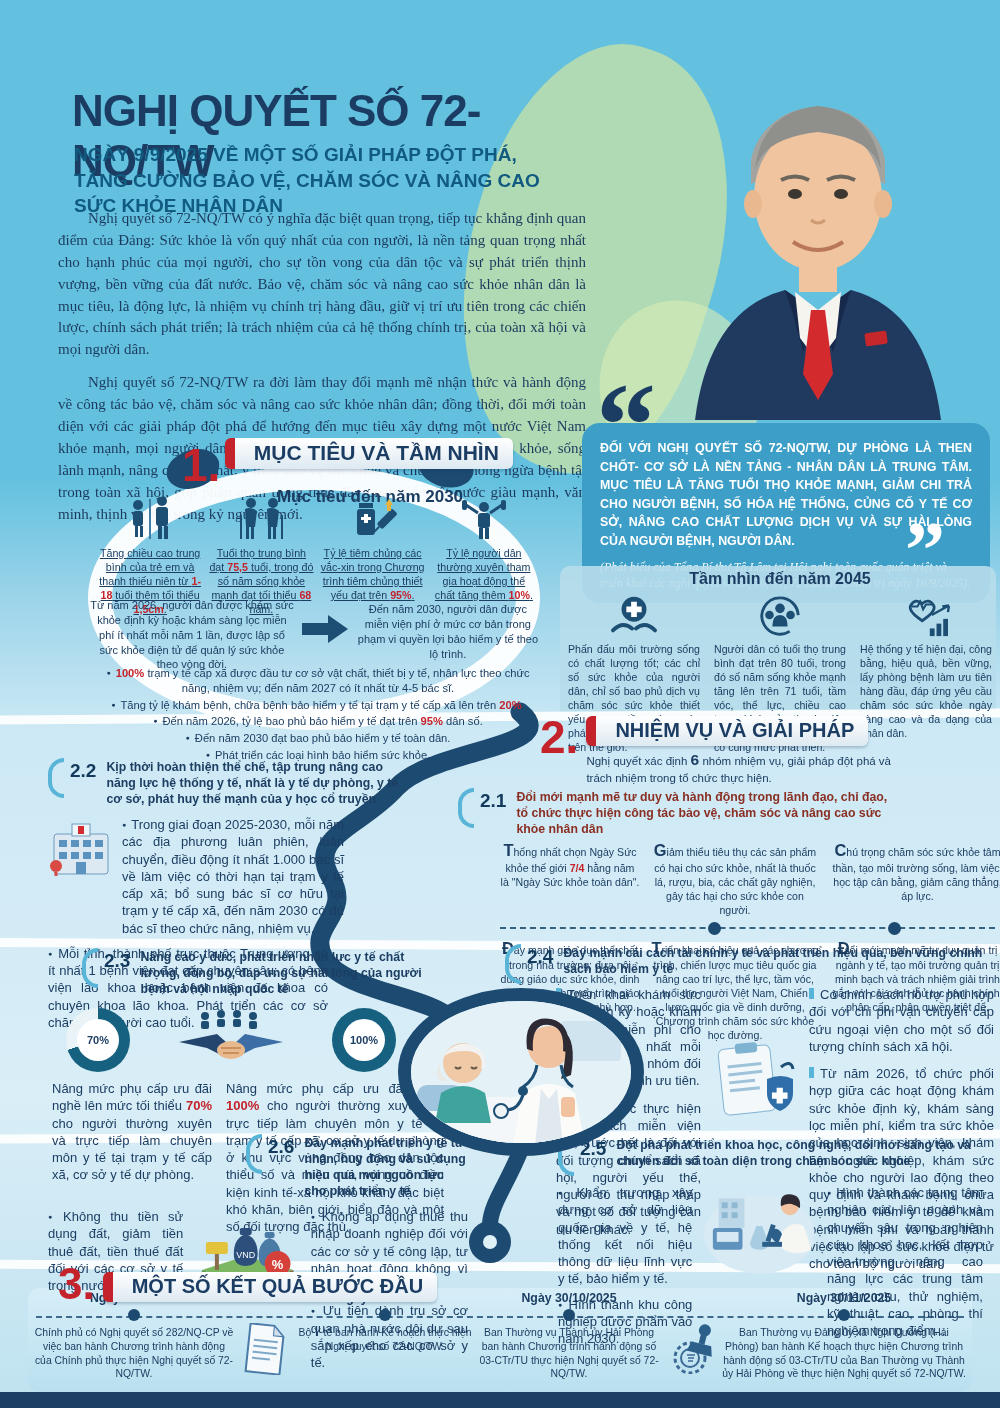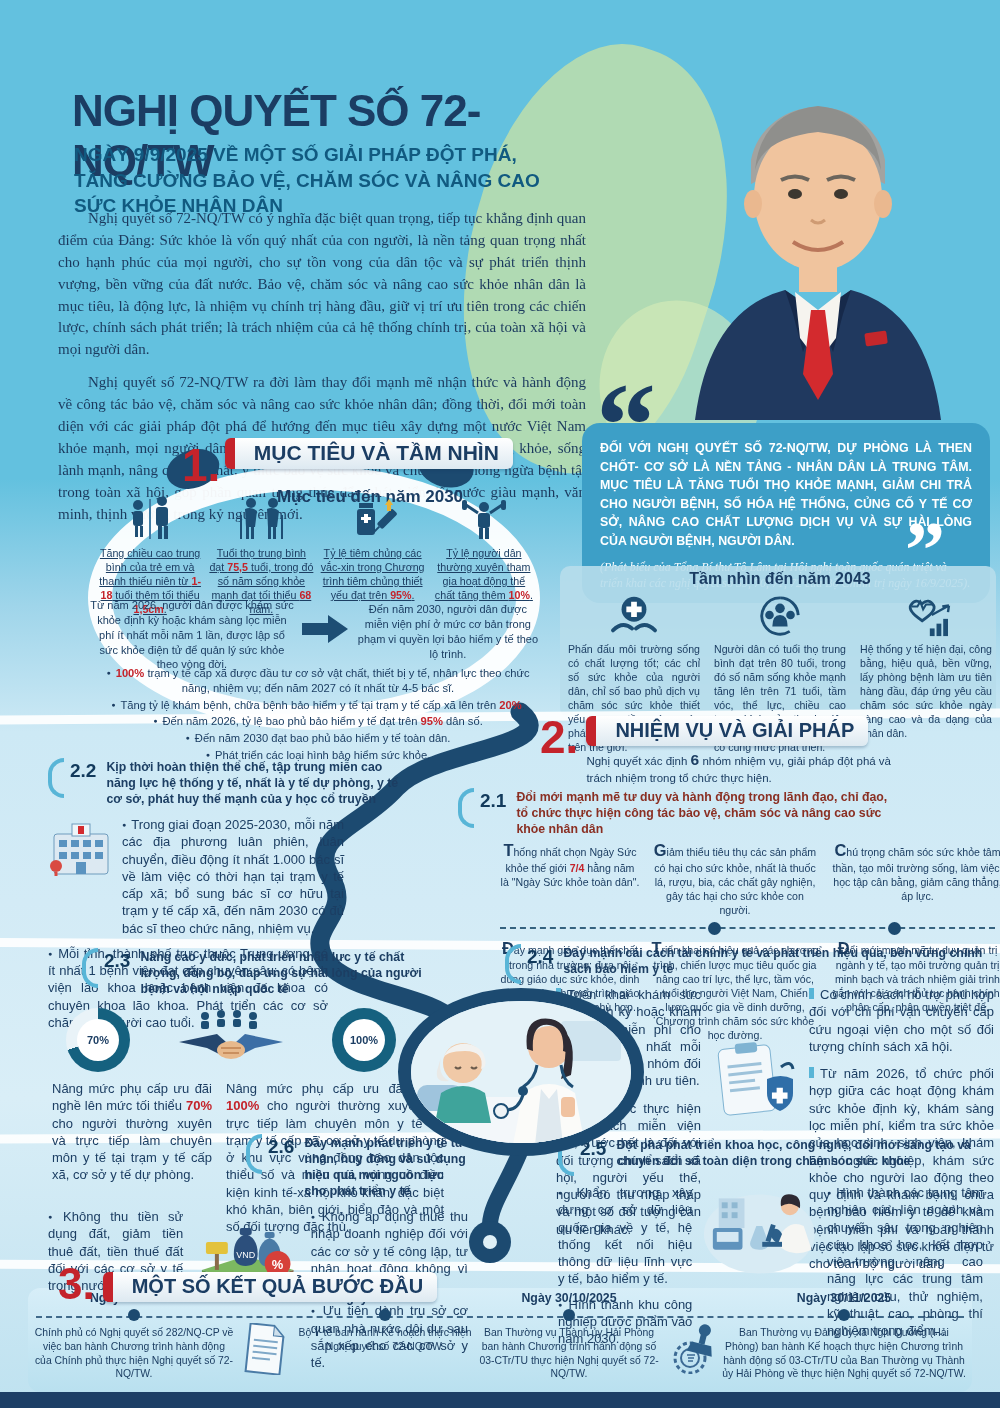--- a/index.html
+++ b/index.html
@@ -245,21 +245,21 @@
   <div class="abs s1bullets t" style="z-index:2;">
     <div class="dotb"><span class="hl">100%</span> trạm y tế cấp xã được đầu tư cơ sở vật chất, thiết bị y tế, nhân lực theo chức năng, nhiệm vụ; đến năm 2027 có ít nhất từ 4-5 bác sĩ.</div>
     <div class="dotb">Tăng tỷ lệ khám bệnh, chữa bệnh bảo hiểm y tế tại trạm y tế cấp xã lên trên <span class="hl">20%</span>.</div>
     <div class="dotb">Đến năm 2026, tỷ lệ bao phủ bảo hiểm y tế đạt trên <span class="hl">95%</span> dân số.</div>
     <div class="dotb">Đến năm 2030 đạt bao phủ bảo hiểm y tế toàn dân.</div>
     <div class="dotb">Phát triển các loại hình bảo hiểm sức khỏe.</div>
   </div>
 
   <div class="abs vision-bg"></div>
   <div class="abs vision" style="z-index:2;">
-    <div class="vtitle">Tầm nhìn đến năm 2043</div>
+    <div class="vtitle">Tầm nhìn đến năm 2045</div>
     <div class="vrow">
       <div class="vcol">
         <div class="vicon"><svg viewBox="0 0 60 46" width="58" height="44">
               <circle cx="30" cy="16" r="13" fill="#1d4e74"></circle>
               <path d="M27,8 h6 v5 h5 v6 h-5 v5 h-6 v-5 h-5 v-6 h5 z" fill="#fff"></path>
               <path d="M8,38 q10,-10 20,-2 M52,38 q-10,-10 -20,-2" stroke="#1d4e74" stroke-width="4" fill="none" stroke-linecap="round"></path>
             </svg></div>
         <div>Phấn đấu môi trường sống có chất lượng tốt; các chỉ số sức khỏe của người dân, chỉ số bao phủ dịch vụ chăm sóc sức khỏe thiết yếu ngang tầm các nước phát triển trong khu vực và trên thế giới.</div>
       </div>
       <div class="vcol">
@@ -293,21 +293,21 @@
     <span>
       <span class="tab" style="font-size:20px;">NHIỆM VỤ VÀ GIẢI PHÁP</span>
       <div class="s2desc">Nghị quyết xác định <span class="bnav">6</span> nhóm nhiệm vụ, giải pháp đột phá và trách nhiệm trong tổ chức thực hiện.</div>
     </span>
   </div>
 
   <div class="abs s22" style="z-index:2;">
     <div class="snumrow">
       <span class="paren"></span>
       <span class="snum">2.2</span>
-      <span class="stitle" style="width:300px;">Kịp thời hoàn thiện thể chế, tập trung miễn cao năng lực hệ thống y tế, nhất là y tế dự phòng, y tế cơ sở, phát huy thế mạnh của y học cổ truyền</span>
+      <span class="stitle" style="width:300px;">Kịp thời hoàn thiện thể chế, tập trung nâng cao năng lực hệ thống y tế, nhất là y tế dự phòng, y tế cơ sở, phát huy thế mạnh của y học cổ truyền</span>
     </div>
     <div class="content">
       <svg width="66" height="62" viewBox="0 0 66 62">
           <rect x="6" y="18" width="54" height="40" rx="3" fill="#dce9f2" stroke="#6f9cbd"></rect>
           <rect x="24" y="8" width="18" height="12" fill="#eef5f9" stroke="#6f9cbd"></rect>
           <rect x="30" y="10" width="6" height="8" fill="#d32a2e"></rect>
           <g fill="#5a93c0">
             <rect x="11" y="24" width="8" height="7"></rect>
             <rect x="23" y="24" width="8" height="7"></rect>
             <rect x="35" y="24" width="8" height="7"></rect>

